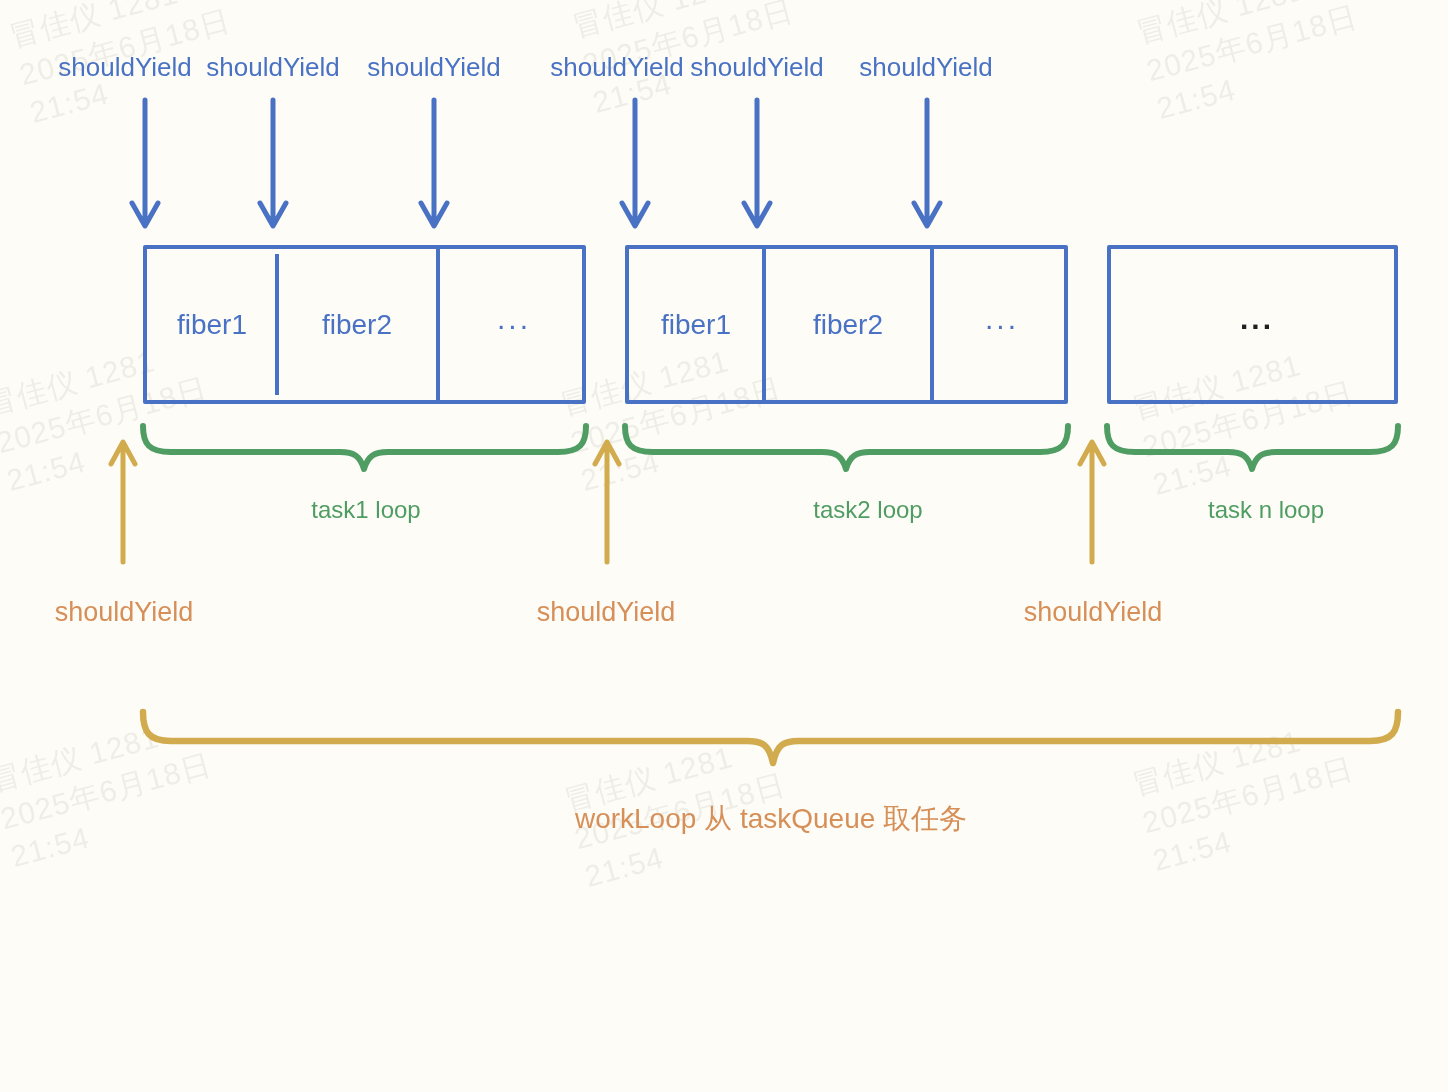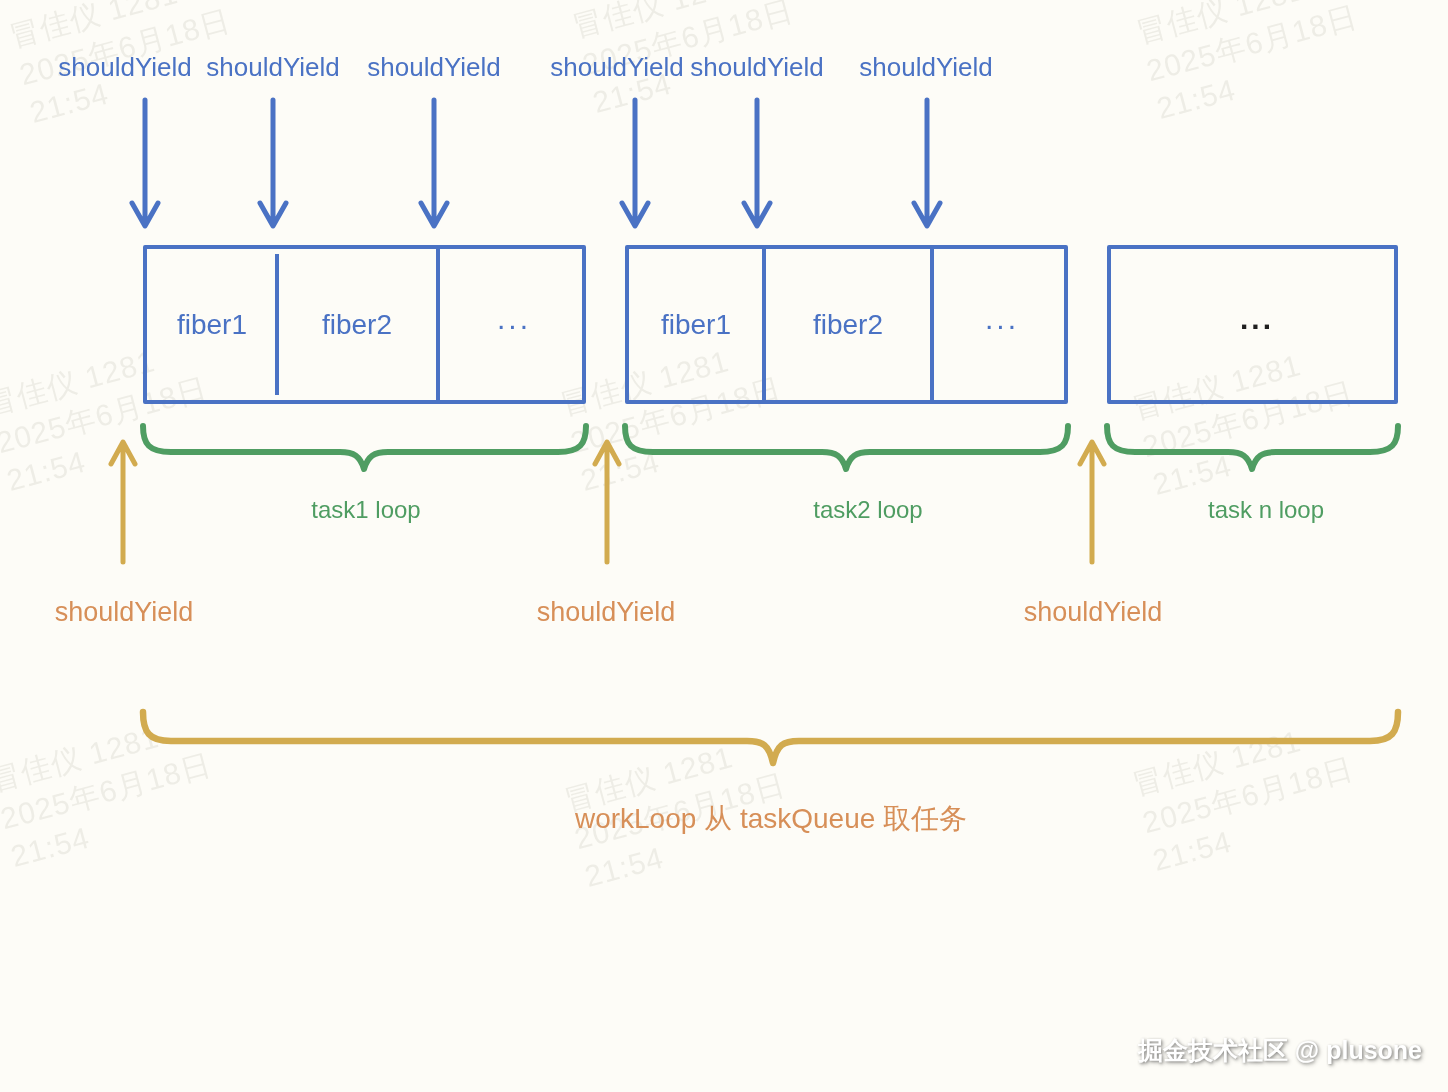--- a/index.html
+++ b/index.html
@@ -165,15 +165,14 @@
   <div class="abs centered loop-label" style="left:366px;top:496px;">task1 loop</div>
   <div class="abs centered loop-label" style="left:868px;top:496px;">task2 loop</div>
   <div class="abs centered loop-label" style="left:1250px;top:496px;margin-left:16px;">task n loop</div>
 
   <div class="abs centered yield-bottom" style="left:124px;top:597px;">shouldYield</div>
   <div class="abs centered yield-bottom" style="left:606px;top:597px;">shouldYield</div>
   <div class="abs centered yield-bottom" style="left:1093px;top:597px;">shouldYield</div>
 
   <div class="abs centered workloop-label" style="left:771px;top:800px;">workLoop 从 taskQueue 取任务</div>
 
-  <div class="abs signature">掘金技术社区 @ plusone</div>
 
 </div>
 
 </body></html>

